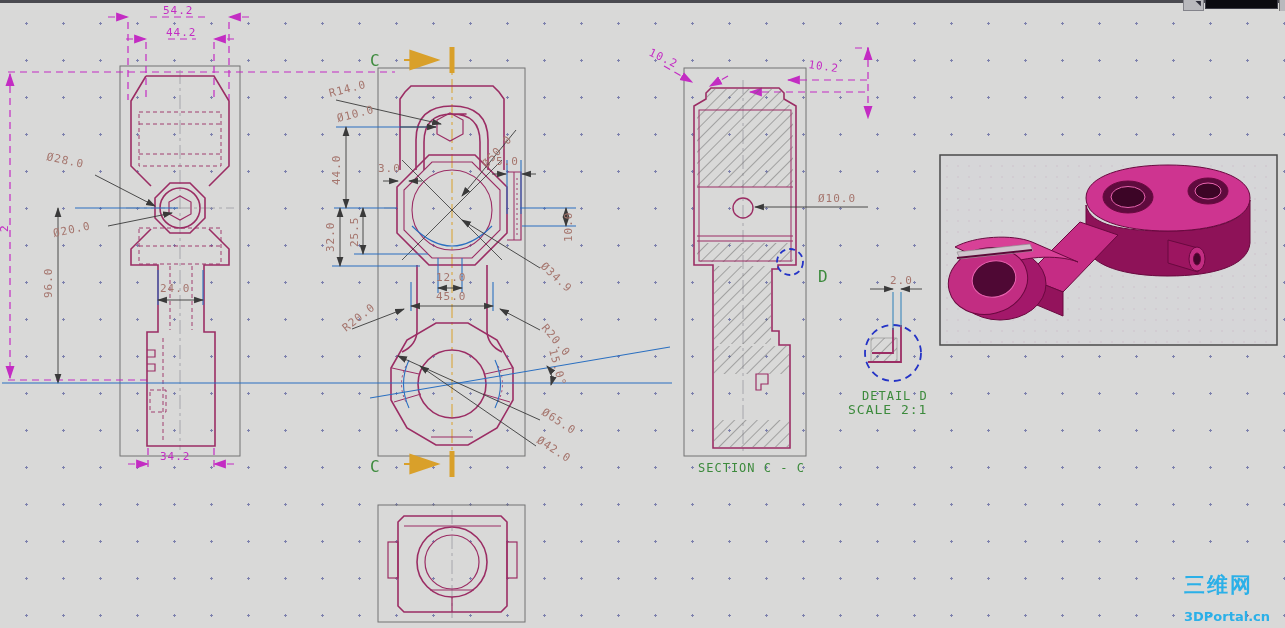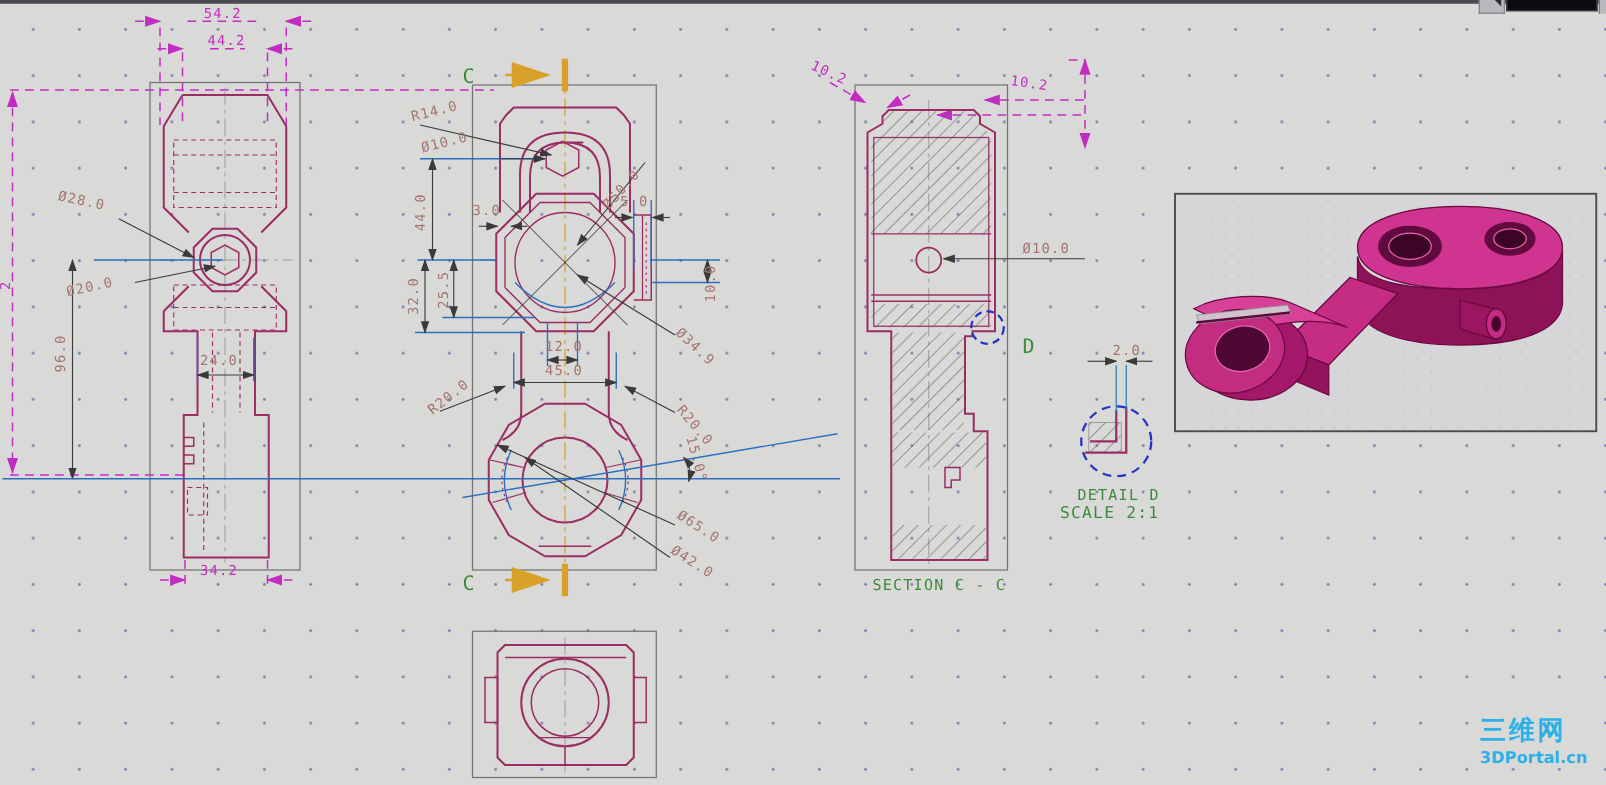--- a/index.html
+++ b/index.html
@@ -15,21 +15,21 @@
   .t-grn-big{fill:#3c8a3c;font-size:16px;letter-spacing:1px;font-family:"DejaVu Sans Mono",monospace;}
   .chrome-strip{position:absolute;left:0;top:0;width:1285px;height:3px;background:#4a4a50;}
   .chrome-btn{position:absolute;left:1183px;top:0;width:21px;height:11px;background:#b9b9bd;
     border:1px solid #83838a;border-top:none;box-sizing:border-box;}
   .chrome-btn .glyph{position:absolute;right:2px;top:-2px;color:#2c2c38;font-size:9px;line-height:11px;}
   .chrome-bar{position:absolute;left:1205px;top:0;width:73px;height:9px;background:#0b0b10;
     border:1px solid #3c3c46;border-top:none;box-sizing:border-box;}
   .chrome-frag{position:absolute;left:1279px;top:0;width:6px;height:11px;background:#b9b9bd;border-left:1px solid #777;}
   .watermark{position:absolute;left:1184px;top:576px;width:100px;color:#2bb0e8;line-height:1;}
   .wm1{font-size:21px;font-weight:bold;letter-spacing:2px;font-family:Liberation Mono, monospace;}
-  .wm2{font-size:13px;font-weight:bold;letter-spacing:0px;margin-top:3px;font-family:"DejaVu Sans",sans-serif;}
+  .wm2{font-size:13px;font-weight:bold;letter-spacing:0px;margin-top:13px;font-family:"DejaVu Sans",sans-serif;}
 </style>
 </head>
 <body>
 
 <div class="canvas">
 
 <svg width="1285" height="628" viewBox="0 0 1285 628">
 <defs>
   <marker id="aB" viewBox="0 0 10 8" refX="9" refY="4" markerWidth="11" markerHeight="9" orient="auto-start-reverse">
     <path d="M0,0.6 L10,4 L0,7.4 Z" fill="#3a3a3a"></path>

